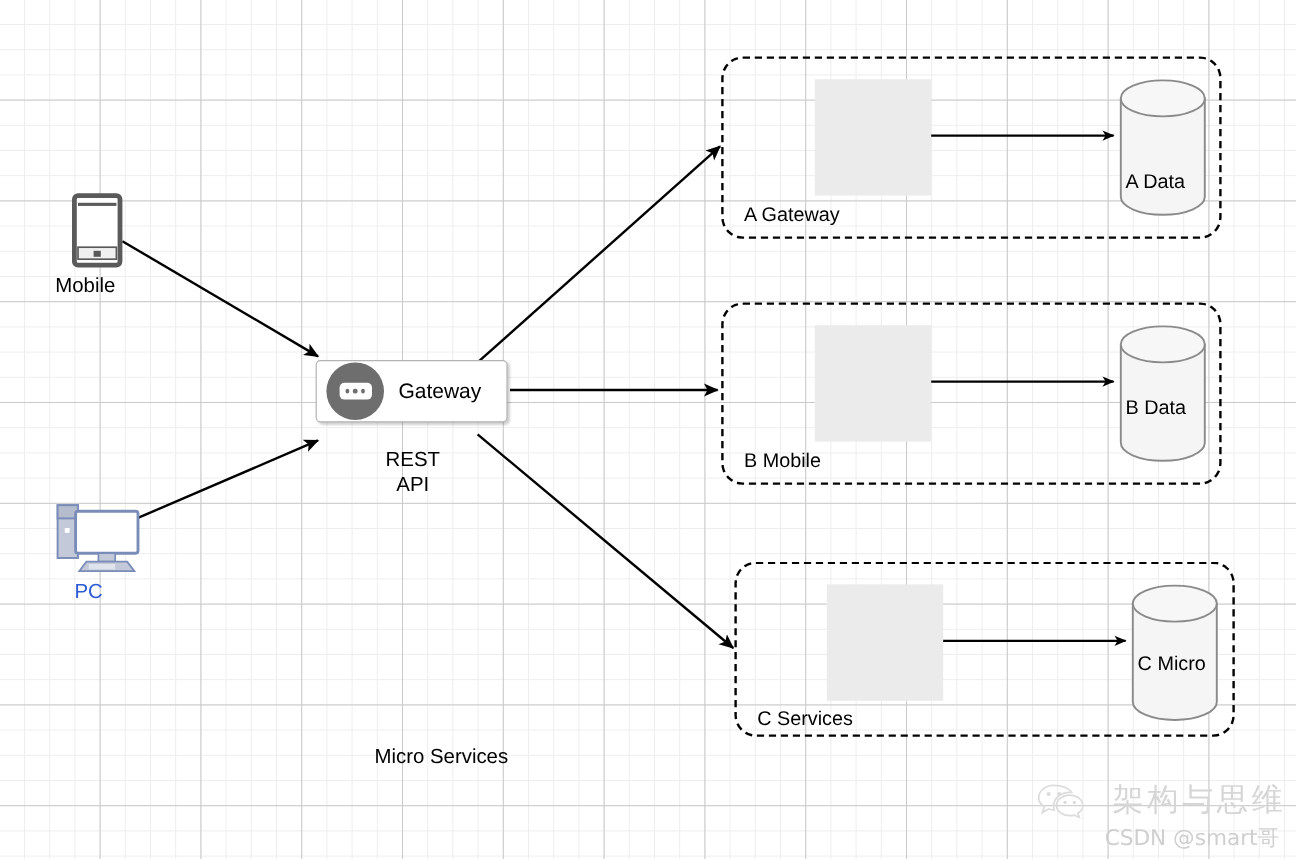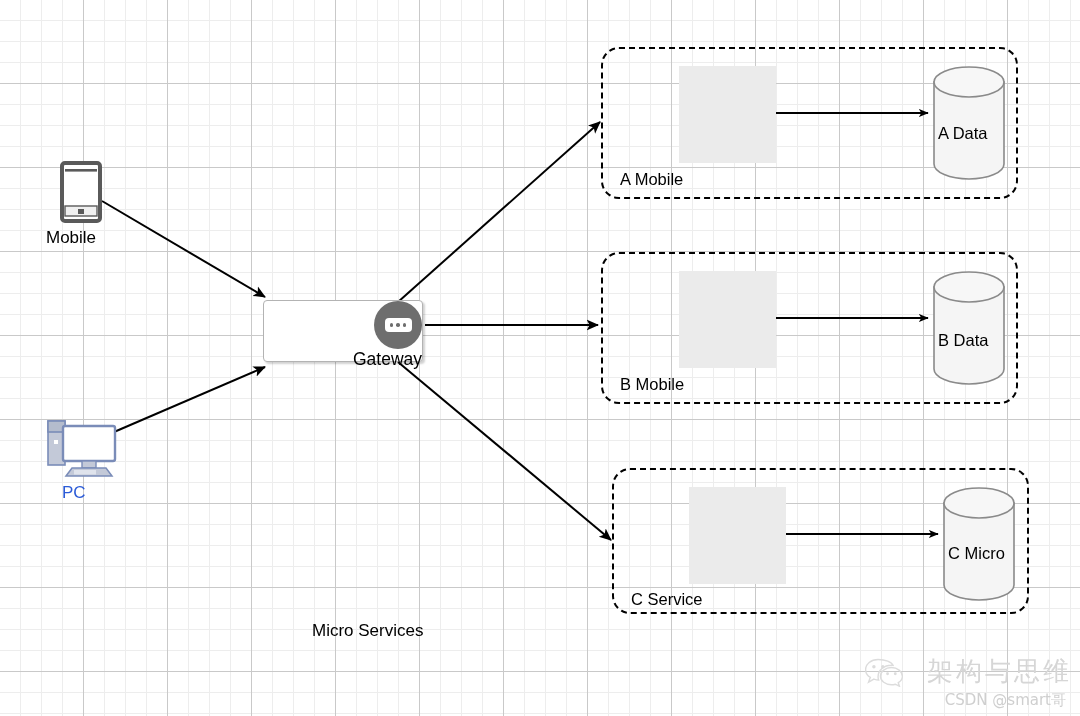--- a/index.html
+++ b/index.html
@@ -57,30 +57,29 @@
   .label-pc      { left: 62px;  top: 483px; color: #2b5bd7; }
   .label-rest    { left: 300px; top: 373px; text-align: center; width: 88px; white-space: normal; }
   .label-micro   { left: 312px; top: 621px; }
   .label-service { position: absolute; font-size: 16.5px; color: #000; }
 
   
   .gateway-box {
     left: 263px;
     top: 300px;
     width: 160px;
-    height: 62px;
+    height: 52px;
     background: #ffffff;
     border: 1px solid #b3b3b3;
     border-radius: 4px;
     box-shadow: 2px 2px 2px rgba(0,0,0,0.18);
     display: flex;
-    align-items: flex-end;
+    align-items: center;
     padding-left: 8px;
     box-sizing: border-box;
-    flex-direction: column;
   }
   .gateway-icon {
     width: 48px;
     height: 48px;
     border-radius: 50%;
     background: #6e6e6e;
     display: flex;
     align-items: center;
     justify-content: center;
     flex: 0 0 auto;
@@ -133,21 +132,21 @@
     align-items: center;
     justify-content: flex-end;
     gap: 24px;
     color: #d6d6d6;
     font-size: 26px;
     letter-spacing: 3px;
     font-family: "DejaVu Sans", sans-serif;
   }
   .wm-line2 {
     color: #cfcfcf;
-    font-size: 15px;
+    font-size: 18px;
     margin-top: 2px;
     margin-right: 6px;
     font-family: "DejaVu Sans", sans-serif;
   }
 </style>
 </head>
 <body>
 
 <div id="canvas">
 
@@ -290,39 +289,43 @@
   </svg>
 
   <div class="svc-icon-bg" style="left:679px; top:66px; width:97px; height:97px;"></div>
   <div class="svc-icon-bg" style="left:679px; top:271px; width:97px; height:97px;"></div>
   <div class="svc-icon-bg" style="left:689px; top:487px; width:97px; height:97px;"></div>
 
   <div class="service-box" style="left:601px; top:47px; width:417px; height:152px;"></div>
   <div class="service-box" style="left:601px; top:252px; width:417px; height:152px;"></div>
   <div class="service-box" style="left:612px; top:468px; width:417px; height:146px;"></div>
 
-  <div class="label-service" style="left:620px; top:170px;">A Mobile</div>
+  <div class="label-service" style="left:620px; top:170px;">A Gateway</div>
   <div class="label-service" style="left:620px; top:375px;">B Mobile</div>
-  <div class="label-service" style="left:631px; top:590px;">C Service</div>
-
-  <div class="label-service" style="left:938px; top:124px;">A Data</div>
+  <div class="label-service" style="left:631px; top:590px;">C Services</div>
+
+  <div class="label-service" style="left:938px; top:143px;">A Data</div>
   <div class="label-service" style="left:938px; top:331px;">B Data</div>
   <div class="label-service" style="left:948px; top:544px;">C Micro</div>
 
   <div class="node gateway-box">
     <div class="gateway-icon">
       <div class="dots">
         <i></i>
           <i></i>
           <i></i>
       </div>
     </div>
     <div class="gateway-label">Gateway</div>
   </div>
 
+  <div class="label label-rest">
+    <div>REST</div>
+    <div>API</div>
+  </div>
 
   <div class="label label-mobile">Mobile</div>
   <div class="label label-pc">PC</div>
 
   <div class="label label-micro">Micro Services</div>
 
   <div class="watermark">
     <div class="wm-line1">
       <svg width="38" height="30" viewBox="0 0 64 50">
         <path d="M 22 4 C 10 4 1 12 1 21 C 1 26 4 31 9 34 L 6 42 L 15 37 C 18 38 20 38.5 23 38.5 C 22.3 36.6 22 34.7 22 32.8 C 22 22 32 13.7 44.5 13.7 C 45.4 13.7 46.3 13.75 47.2 13.85 C 44.8 8.2 34.3 4 22 4 Z" fill="none" stroke="#dcdcdc" stroke-width="2.4"></path>

